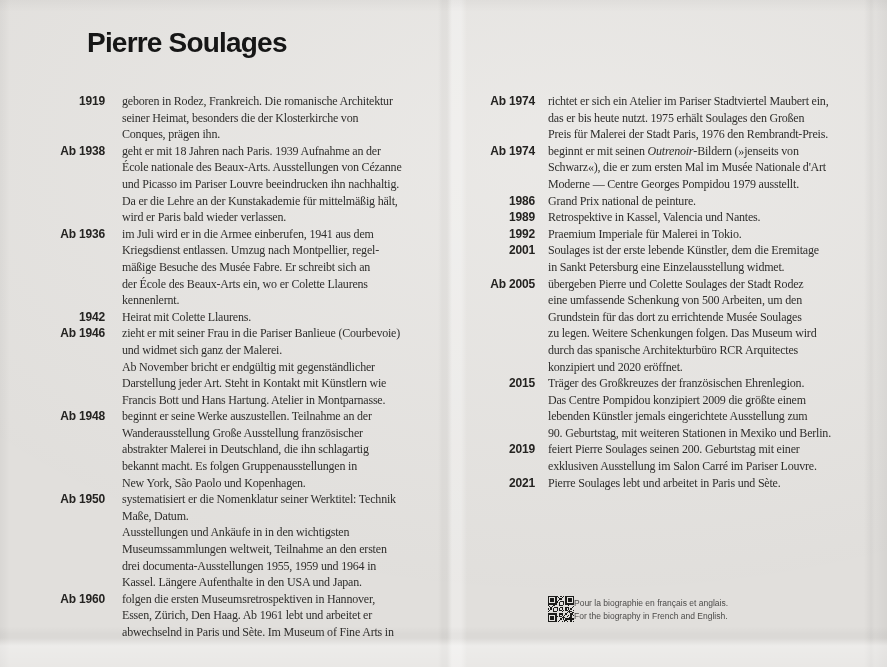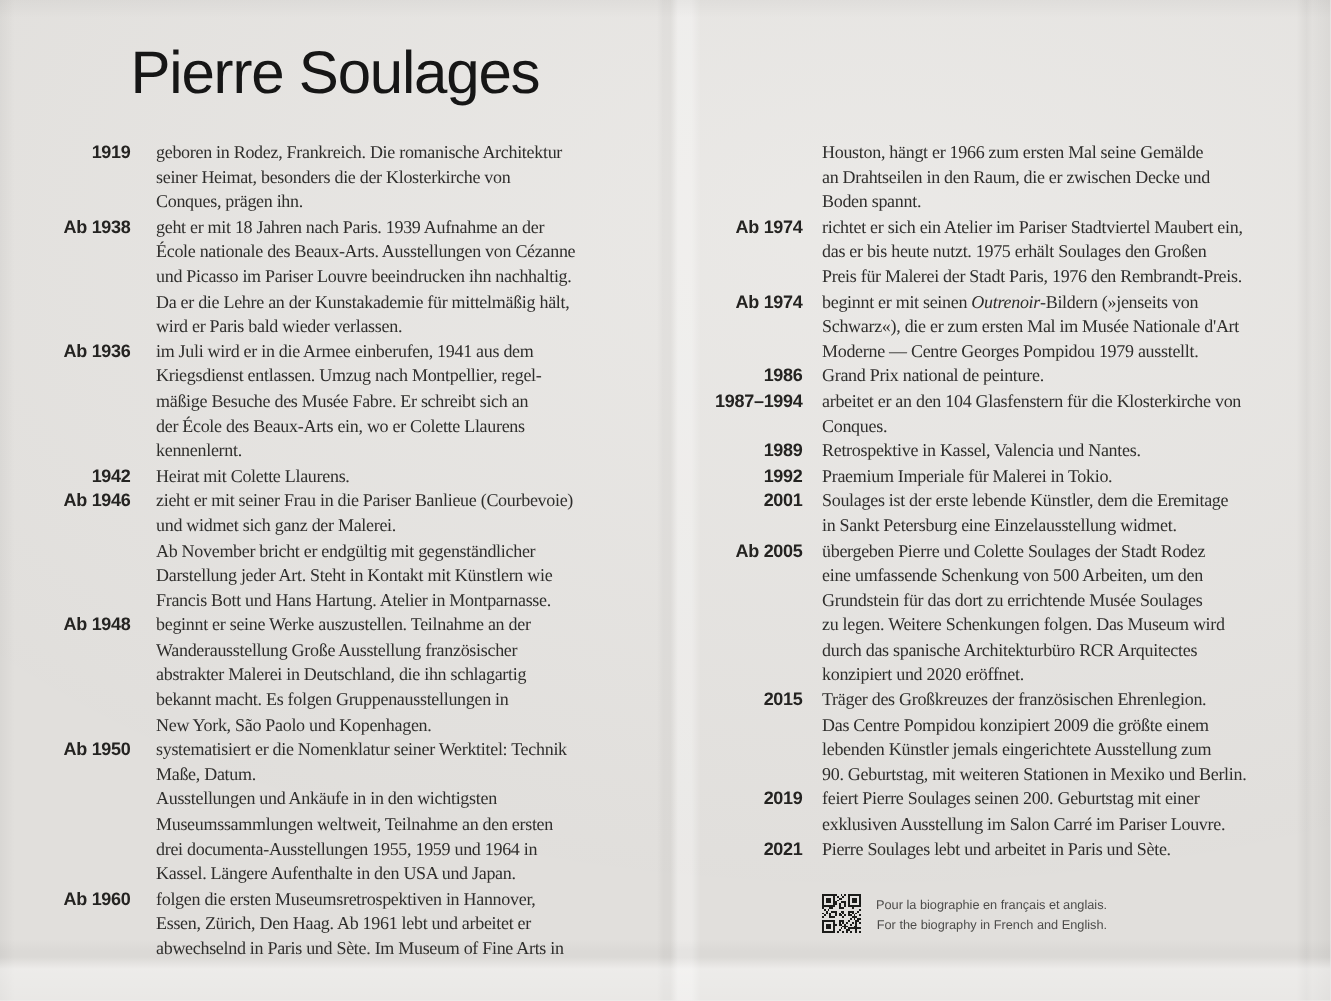--- a/index.html
+++ b/index.html
@@ -16,34 +16,34 @@
       linear-gradient(180deg, rgba(0,0,0,0.035) 0px, rgba(0,0,0,0) 12px),
       linear-gradient(180deg, rgba(0,0,0,0) 626px, rgba(0,0,0,0.028) 634px, rgba(0,0,0,0.028) 638px, rgba(255,255,255,0.40) 646px, rgba(255,255,255,0.28) 667px),
       linear-gradient(90deg, rgba(0,0,0,0) 438px, rgba(0,0,0,0.030) 442px, rgba(0,0,0,0.030) 447px, rgba(255,255,255,0.32) 452px, rgba(255,255,255,0.32) 461px, rgba(0,0,0,0) 467px),
       linear-gradient(90deg, rgba(0,0,0,0) 864px, rgba(0,0,0,0.045) 871px, rgba(0,0,0,0.018) 875px, rgba(0,0,0,0.05) 887px),
       linear-gradient(90deg, rgba(0,0,0,0.04) 0px, rgba(0,0,0,0) 10px),
       radial-gradient(900px 520px at 65% 22%, rgba(255,255,255,0.22), rgba(0,0,0,0.018) 85%);
   }
   .title {
     position: absolute;
     left: 87px; top: 27px;
-    font-size: 40px;
-    font-weight: 400;
+    font-size: 28px;
+    font-weight: 700;
     letter-spacing: -0.8px;
     color: #161616;
   }
   .col {
     position: absolute;
     top: 93px;
     color: #2f2e2c;
     font-size: 12px;
     line-height: 16.6px;
     letter-spacing: -0.2px;
   }
-  #col-left  { left: 22px;  width: 420px; }
+  #col-left  { left: 40px;  width: 420px; }
   #col-right { left: 462px; width: 425px; }
   .entry { display: flex; align-items: flex-start; }
   .entry .year {
     flex: 0 0 auto;
     text-align: right;
     font-weight: 700;
     color: #242321;
     white-space: pre;
   }
   #col-left  .entry .year { width: 65px; }
@@ -56,27 +56,25 @@
     position: absolute;
     left: 548px; top: 596px;
     display: flex;
     align-items: flex-start;
   }
   .qr {
     width: 26px; height: 26px;
     flex: 0 0 auto;
   }
   .footnote {
-    margin-left: 10px;
     padding-top: 1px;
     font-size: 8.5px;
     line-height: 12.5px;
     letter-spacing: 0;
     color: #4c4b49;
-    text-align: right;
   }
 </style>
 </head>
 <body>
 
 <div class="page">
   <div class="title">Pierre Soulages</div>
 
   <div class="col" id="col-left">
       <div class="entry">
@@ -132,45 +130,34 @@
       </div>
       <div class="entry">
         <div class="year">Ab 1960</div>
         <div class="text">folgen die ersten Museumsretrospektiven in Hannover,
 Essen, Zürich, Den Haag. Ab 1961 lebt und arbeitet er
 abwechselnd in Paris und Sète. Im Museum of Fine Arts in</div>
       </div>
     </div>
   <div class="col" id="col-right">
       <div class="entry">
-        <div class="year"></div>
-        <div class="text">Houston, hängt er 1966 zum ersten Mal seine Gemälde
-an Drahtseilen in den Raum, die er zwischen Decke und
-Boden spannt.</div>
-      </div>
-      <div class="entry">
         <div class="year">Ab 1974</div>
         <div class="text">richtet er sich ein Atelier im Pariser Stadtviertel Maubert ein,
 das er bis heute nutzt. 1975 erhält Soulages den Großen
 Preis für Malerei der Stadt Paris, 1976 den Rembrandt-Preis.</div>
       </div>
       <div class="entry">
         <div class="year">Ab 1974</div>
         <div class="text">beginnt er mit seinen <em>Outrenoir</em>-Bildern (»jenseits von
 Schwarz«), die er zum ersten Mal im Musée Nationale d'Art
 Moderne — Centre Georges Pompidou 1979 ausstellt.</div>
       </div>
       <div class="entry">
         <div class="year">1986</div>
         <div class="text">Grand Prix national de peinture.</div>
-      </div>
-      <div class="entry">
-        <div class="year">1987–1994</div>
-        <div class="text">arbeitet er an den 104 Glasfenstern für die Klosterkirche von
-Conques.</div>
       </div>
       <div class="entry">
         <div class="year">1989</div>
         <div class="text">Retrospektive in Kassel, Valencia und Nantes.</div>
       </div>
       <div class="entry">
         <div class="year">1992</div>
         <div class="text">Praemium Imperiale für Malerei in Tokio.</div>
       </div>
       <div class="entry">

